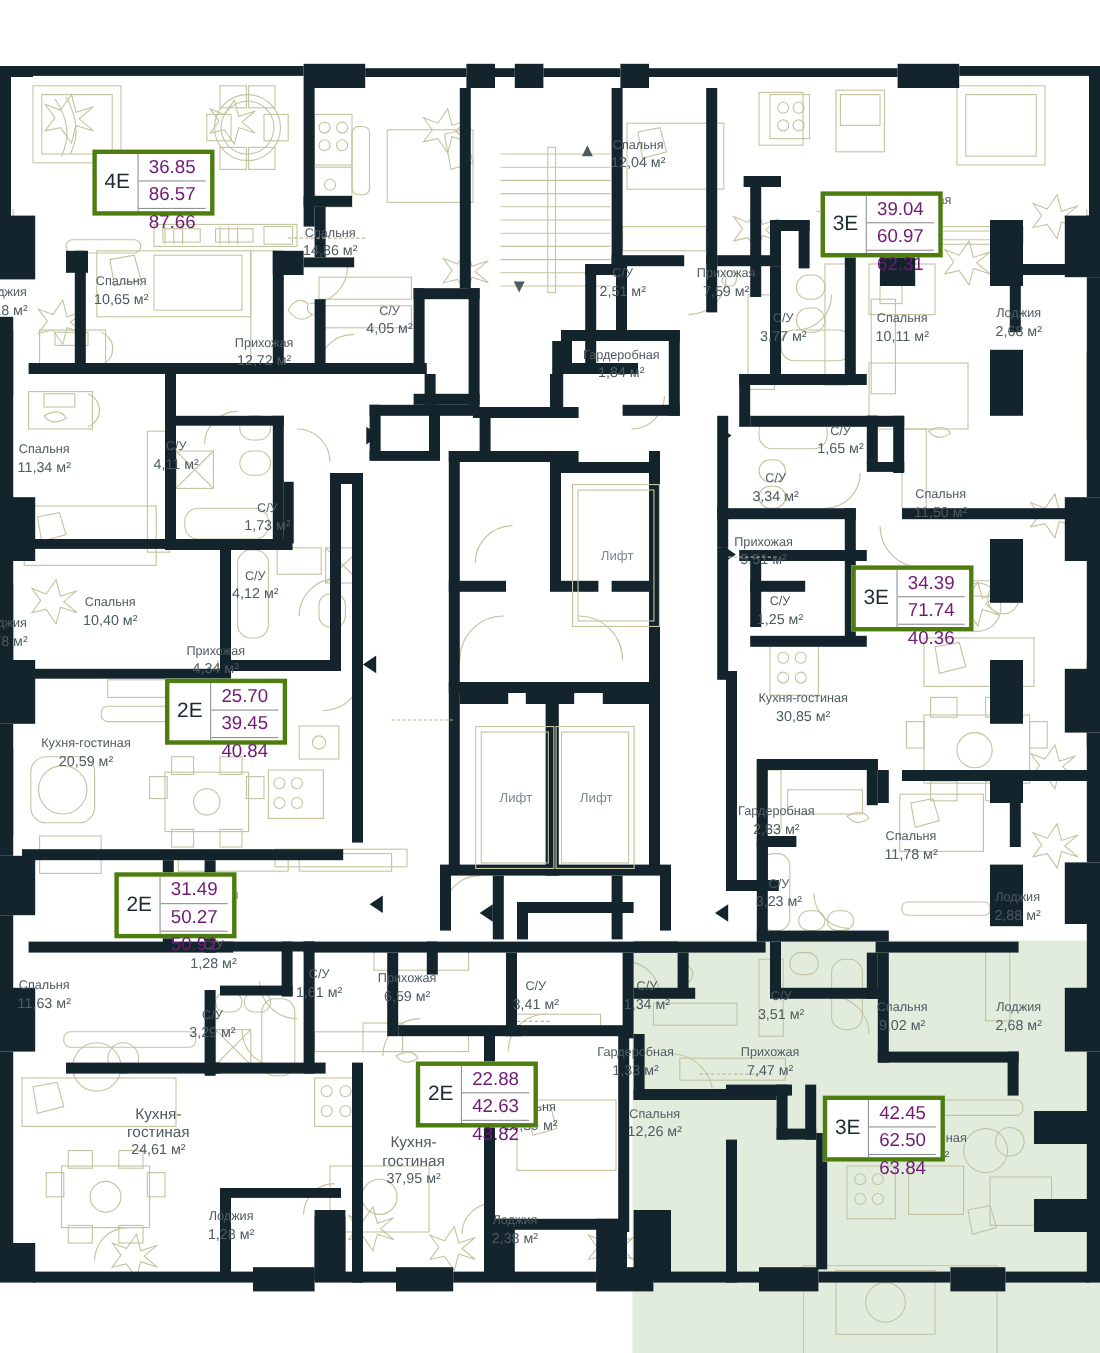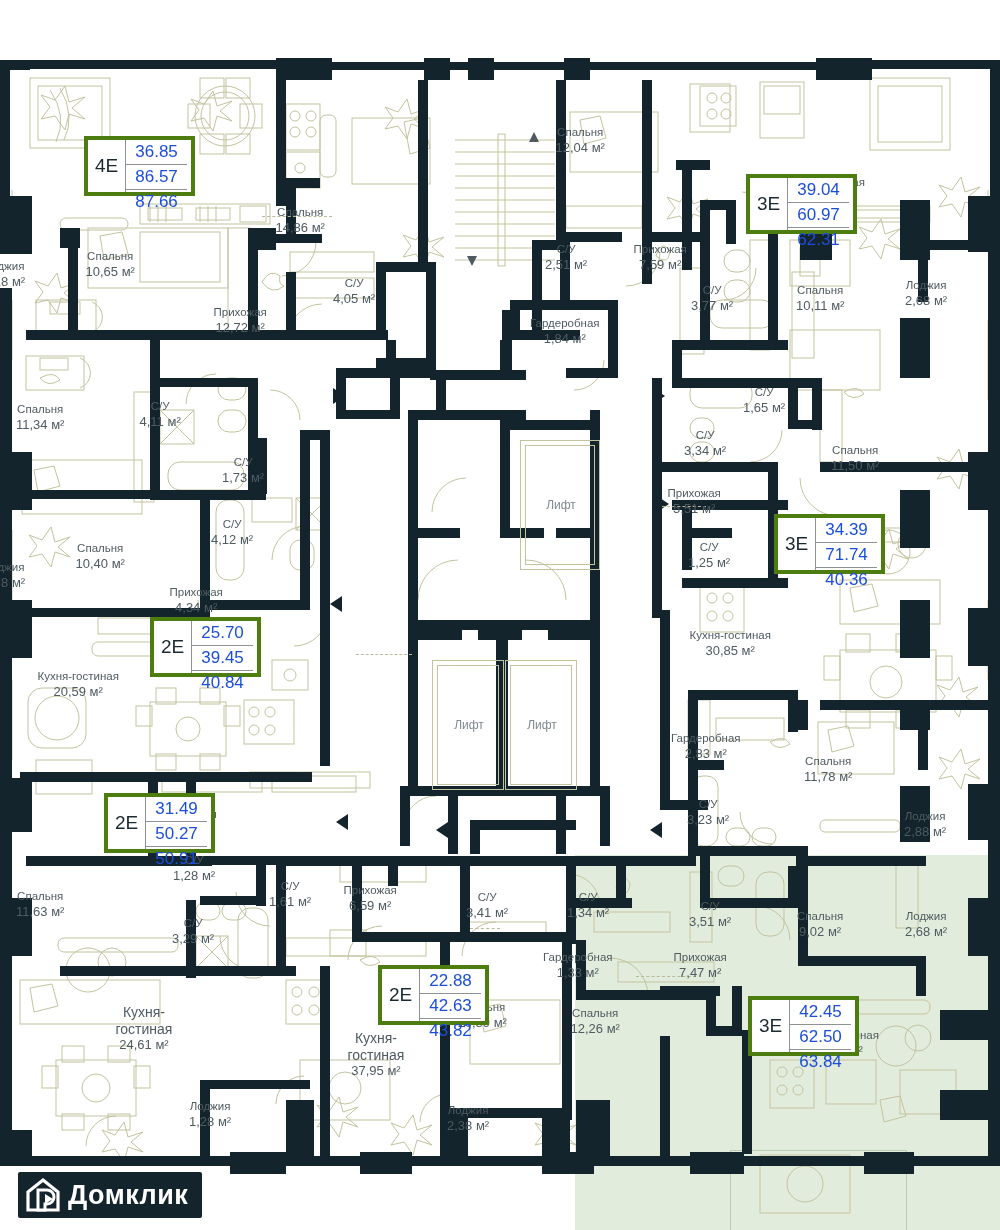--- a/index.html
+++ b/index.html
@@ -18,21 +18,21 @@
 
   
   .lift{position:absolute;color:#7d8a8f;font-size:12px;text-align:center;}
 
   
   .badge{position:absolute;display:flex;background:#ffffff;border:4px solid #4d7c0f;
          box-sizing:border-box;}
   .badge .t{display:flex;align-items:center;justify-content:center;
             font-size:19px;color:#1b2a31;padding:0 7px;}
   .badge .nums{display:flex;flex-direction:column;border-left:1px solid #8d9296;}
-  .badge .nums span{font-size:17px;color:#1d4ed8;padding:0px 9px;text-align:left;
+  .badge .nums span{font-size:17px;color:#701a75;padding:0px 9px;text-align:left;
             border-bottom:1px solid #8d9296;line-height:1.42;}
   .badge .nums span:last-child{border-bottom:none;}
 
   
   .tri{position:absolute;width:0;height:0;}
   .tri.r{border-top:8px solid transparent;border-bottom:8px solid transparent;border-left:12px solid #14242c;}
   .tri.l{border-top:8px solid transparent;border-bottom:8px solid transparent;border-right:12px solid #14242c;}
 
   
   #logo{position:absolute;left:18px;top:1172px;height:46px;display:flex;align-items:center;
@@ -952,23 +952,14 @@
       <div class="badge" style="left: 748px; top: 996px; width: 111px; height: 60px;">
         <div class="t">3Е</div>
         <div class="nums">
           <span>42.45</span>
           <span>62.50</span>
           <span>63.84</span>
         </div>
       </div>
     </div>
 
-  <div id="logo">
-    <svg class="mark" viewBox="0 0 34 34">
-      <path d="M17 2 L32 14 v18 H2 V14 Z" fill="none" stroke="#ffffff" stroke-width="3.2"></path>
-      <path d="M13 13 h10 a6 6 0 0 1 0 12 h-3 v6 h-7 z" fill="#14242c"></path>
-      <path d="M12 12 h9 a7 7 0 0 1 0 14 h-2 v6 h-7 z" fill="none" stroke="#ffffff" stroke-width="3"></path>
-      <path d="M19 16 l8 5 l-8 5 z" fill="#ffffff"></path>
-    </svg>
-    <span class="word">Домклик</span>
-  </div>
 
 </div>
 
 </body></html>

